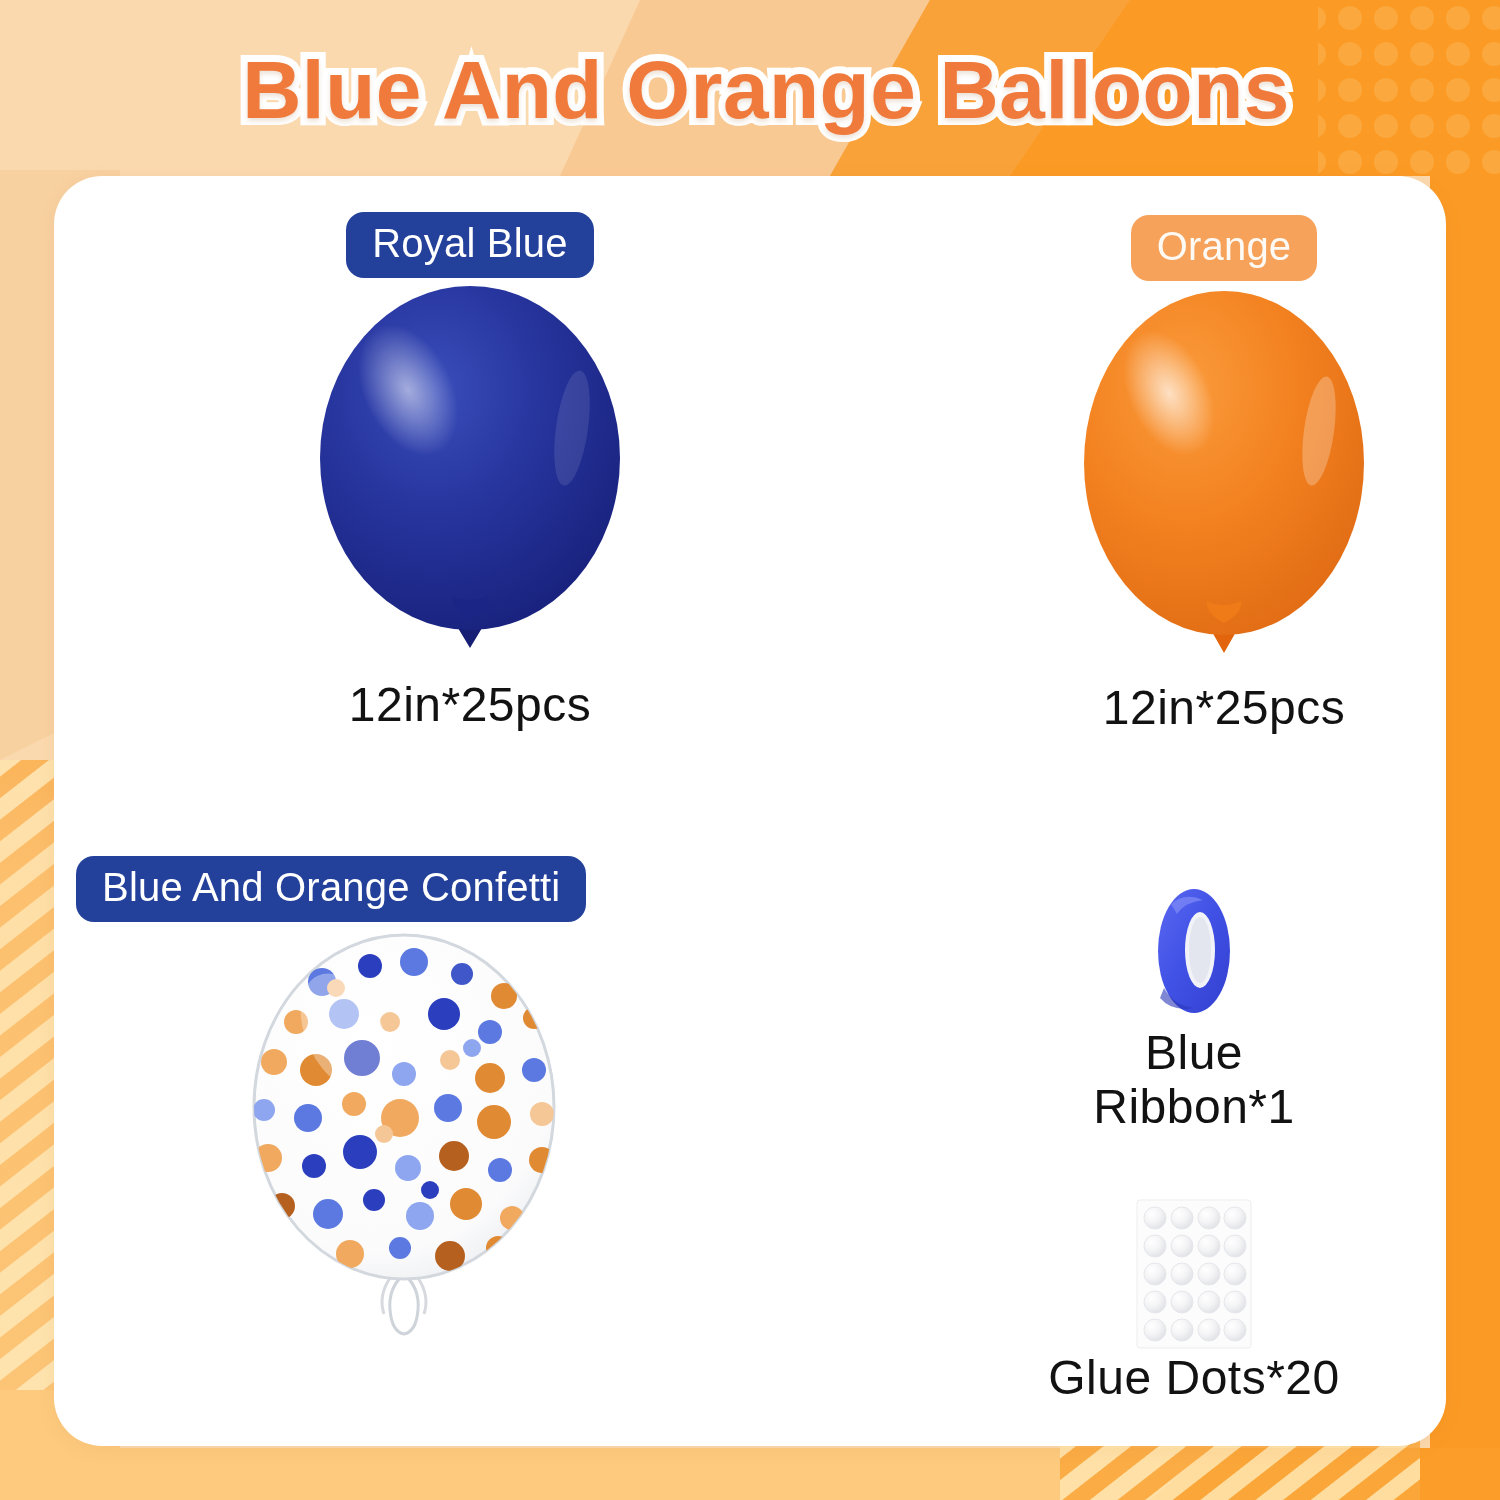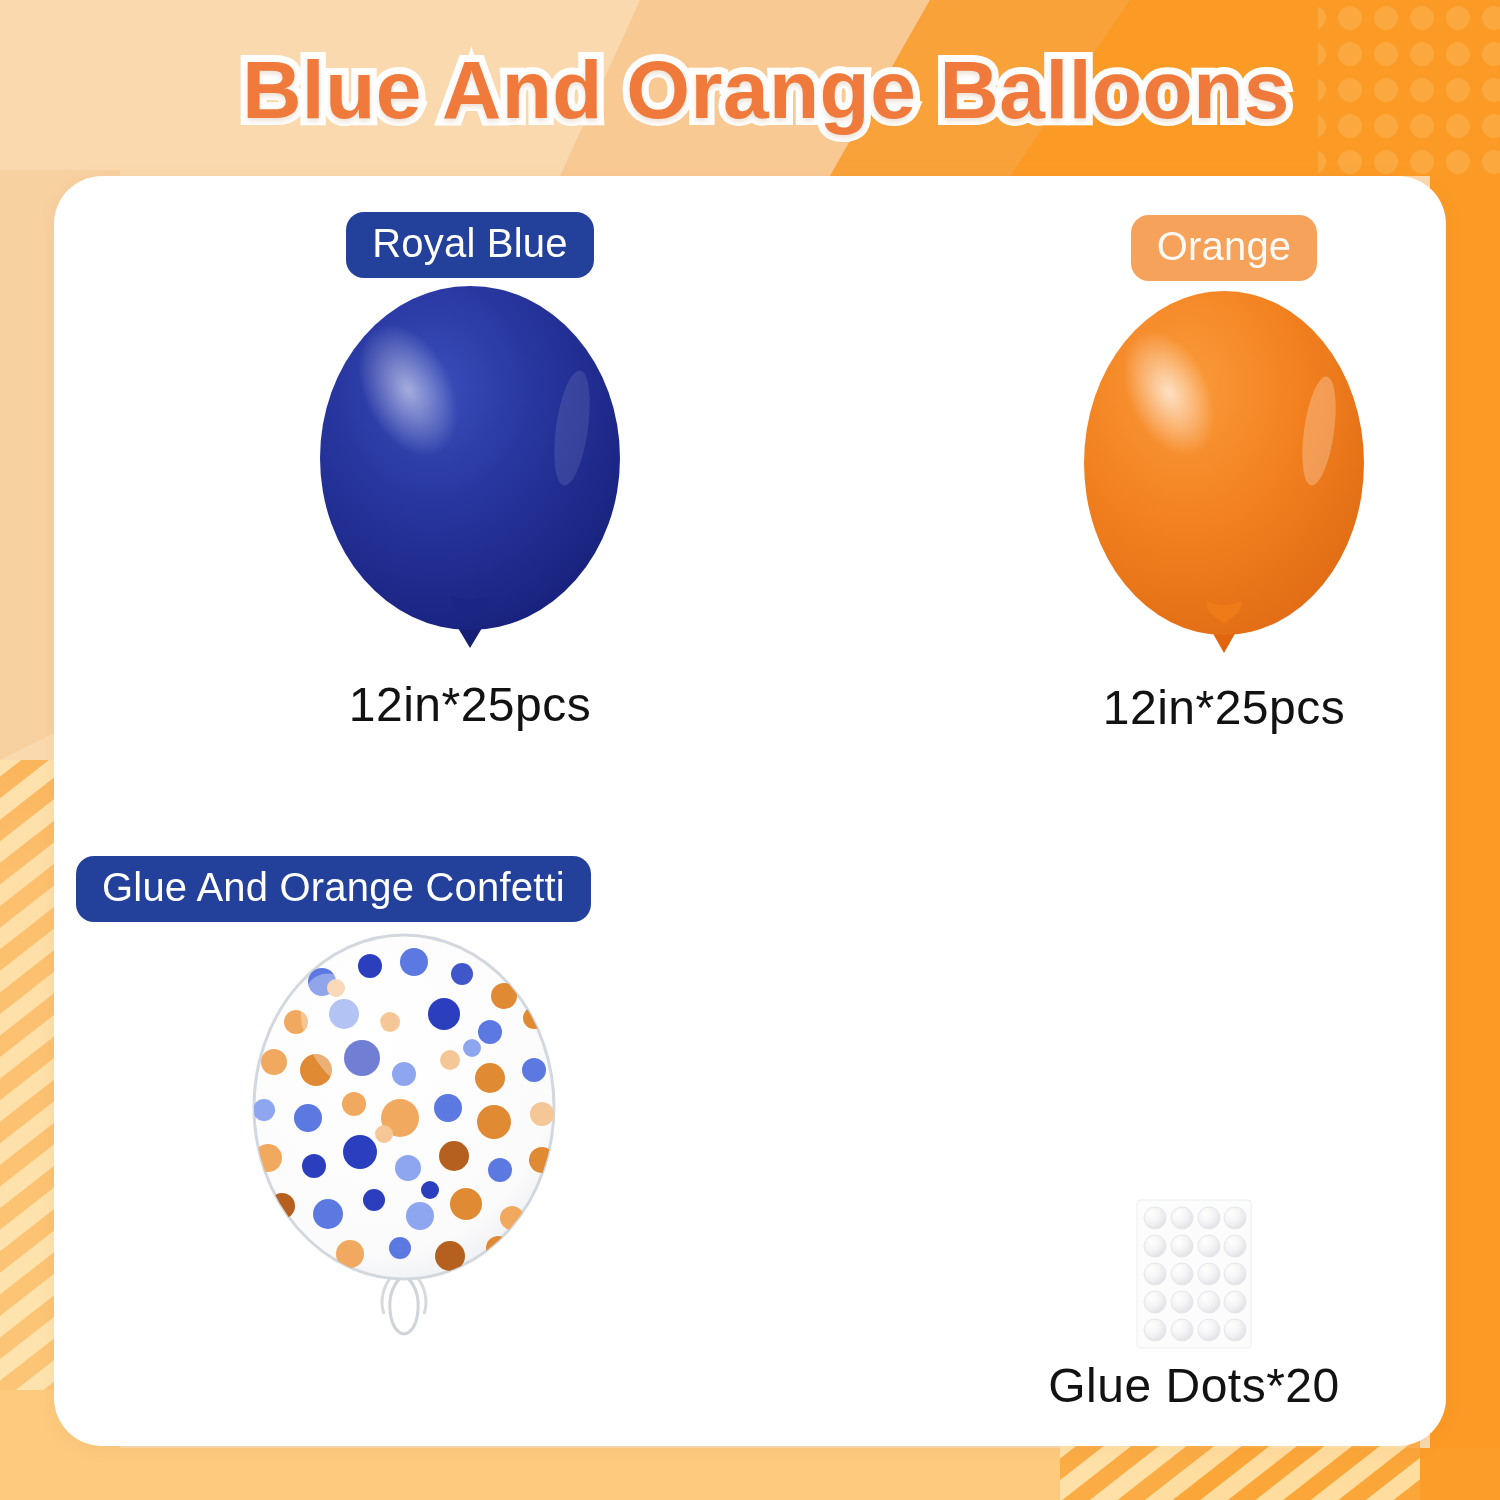--- a/index.html
+++ b/index.html
@@ -186,21 +186,21 @@
       <ellipse cx="155" cy="182" rx="140" ry="172" fill="url(#bg-or)"></ellipse>
       <path d="M155 342 Q136 332 138 320 Q155 328 172 320 Q174 332 155 342 Z" fill="#ef7a18"></path>
       <ellipse cx="100" cy="112" rx="40" ry="66" transform="rotate(-25 100 112)" fill="url(#hl-or)"></ellipse>
       <ellipse cx="250" cy="150" rx="15" ry="55" transform="rotate(8 250 150)" fill="#ffffff" opacity="0.25"></ellipse>
     </svg>
     <div class="caption">12in*25pcs</div>
   </div>
 
   <div class="cell" id="cell-confetti">
     <div style="padding-left:22px">
-      <span class="pill blue">Glue And Orange Confetti</span>
+      <span class="pill blue">Blue And Orange Confetti</span>
     </div>
     <svg class="art" width="400" height="420" viewBox="0 0 400 420">
       <defs>
         <clipPath id="cclip">
             <ellipse cx="200" cy="185" rx="150" ry="172"></ellipse>
           </clipPath>
         <radialGradient id="clearg" cx="40%" cy="30%" r="80%">
           <stop offset="0%" stop-color="#ffffff"></stop>
           <stop offset="78%" stop-color="#fbfbfc"></stop>
           <stop offset="100%" stop-color="#e9ebef"></stop>
@@ -257,20 +257,38 @@
         <circle cx="294" cy="326" r="12" fill="#e08a33"></circle>
         <circle cx="132" cy="66" r="9" fill="#f6c796"></circle>
         <circle cx="268" cy="126" r="9" fill="#8ea6ef"></circle>
         <circle cx="180" cy="212" r="9" fill="#f6c796"></circle>
         <circle cx="226" cy="268" r="9" fill="#2b3fbe"></circle>
       </g>
       <ellipse cx="140" cy="110" rx="38" ry="62" transform="rotate(-25 140 110)" fill="#ffffff" opacity="0.33"></ellipse>
     </svg>
   </div>
 
+  <div class="cell" id="cell-ribbon">
+    <svg class="art" width="140" height="150" viewBox="0 0 140 150">
+      <defs>
+        <linearGradient id="rb" x1="0" y1="0" x2="1" y2="1">
+          <stop offset="0%" stop-color="#5b68f0"></stop>
+          <stop offset="45%" stop-color="#4152e6"></stop>
+          <stop offset="100%" stop-color="#3340cf"></stop>
+        </linearGradient>
+      </defs>
+      <ellipse cx="70" cy="75" rx="36" ry="62" fill="url(#rb)"></ellipse>
+      <ellipse cx="76" cy="74" rx="15" ry="38" fill="#f2f3f8"></ellipse>
+      <ellipse cx="76" cy="74" rx="11" ry="33" fill="#e3e6ee"></ellipse>
+      <path d="M47 28 q14 -12 32 -4 q-18 2 -26 14 z" fill="#7b86f5" opacity="0.8"></path>
+      <path d="M40 112 q10 18 30 20 q-22 4 -34 -10 z" fill="#2a36b8" opacity="0.6"></path>
+    </svg>
+    <div class="caption">Blue
+Ribbon*1</div>
+  </div>
 
   <div class="cell" id="cell-glue">
     <svg class="gluesheet" width="130" height="155" viewBox="0 0 130 155">
       <defs>
         <radialGradient id="gd" cx="35%" cy="32%" r="70%">
           <stop offset="0%" stop-color="#ffffff"></stop>
           <stop offset="55%" stop-color="#f4f4f6"></stop>
           <stop offset="100%" stop-color="#e2e3e7"></stop>
         </radialGradient>
       </defs>
@@ -291,16 +309,16 @@
         <circle cx="26" cy="106" r="11" fill="url(#gd)" stroke="#e6e7ea" stroke-width="1"></circle>
         <circle cx="53" cy="106" r="11" fill="url(#gd)" stroke="#e6e7ea" stroke-width="1"></circle>
         <circle cx="80" cy="106" r="11" fill="url(#gd)" stroke="#e6e7ea" stroke-width="1"></circle>
         <circle cx="106" cy="106" r="11" fill="url(#gd)" stroke="#e6e7ea" stroke-width="1"></circle>
         <circle cx="26" cy="134" r="11" fill="url(#gd)" stroke="#e6e7ea" stroke-width="1"></circle>
         <circle cx="53" cy="134" r="11" fill="url(#gd)" stroke="#e6e7ea" stroke-width="1"></circle>
         <circle cx="80" cy="134" r="11" fill="url(#gd)" stroke="#e6e7ea" stroke-width="1"></circle>
         <circle cx="106" cy="134" r="11" fill="url(#gd)" stroke="#e6e7ea" stroke-width="1"></circle>
       </g>
     </svg>
-    <div class="caption" style="margin-top:8px">Glue Dots*20</div>
+    <div class="caption" style="margin-top:0">Glue Dots*20</div>
   </div>
 
 </div>
 
 </body></html>

